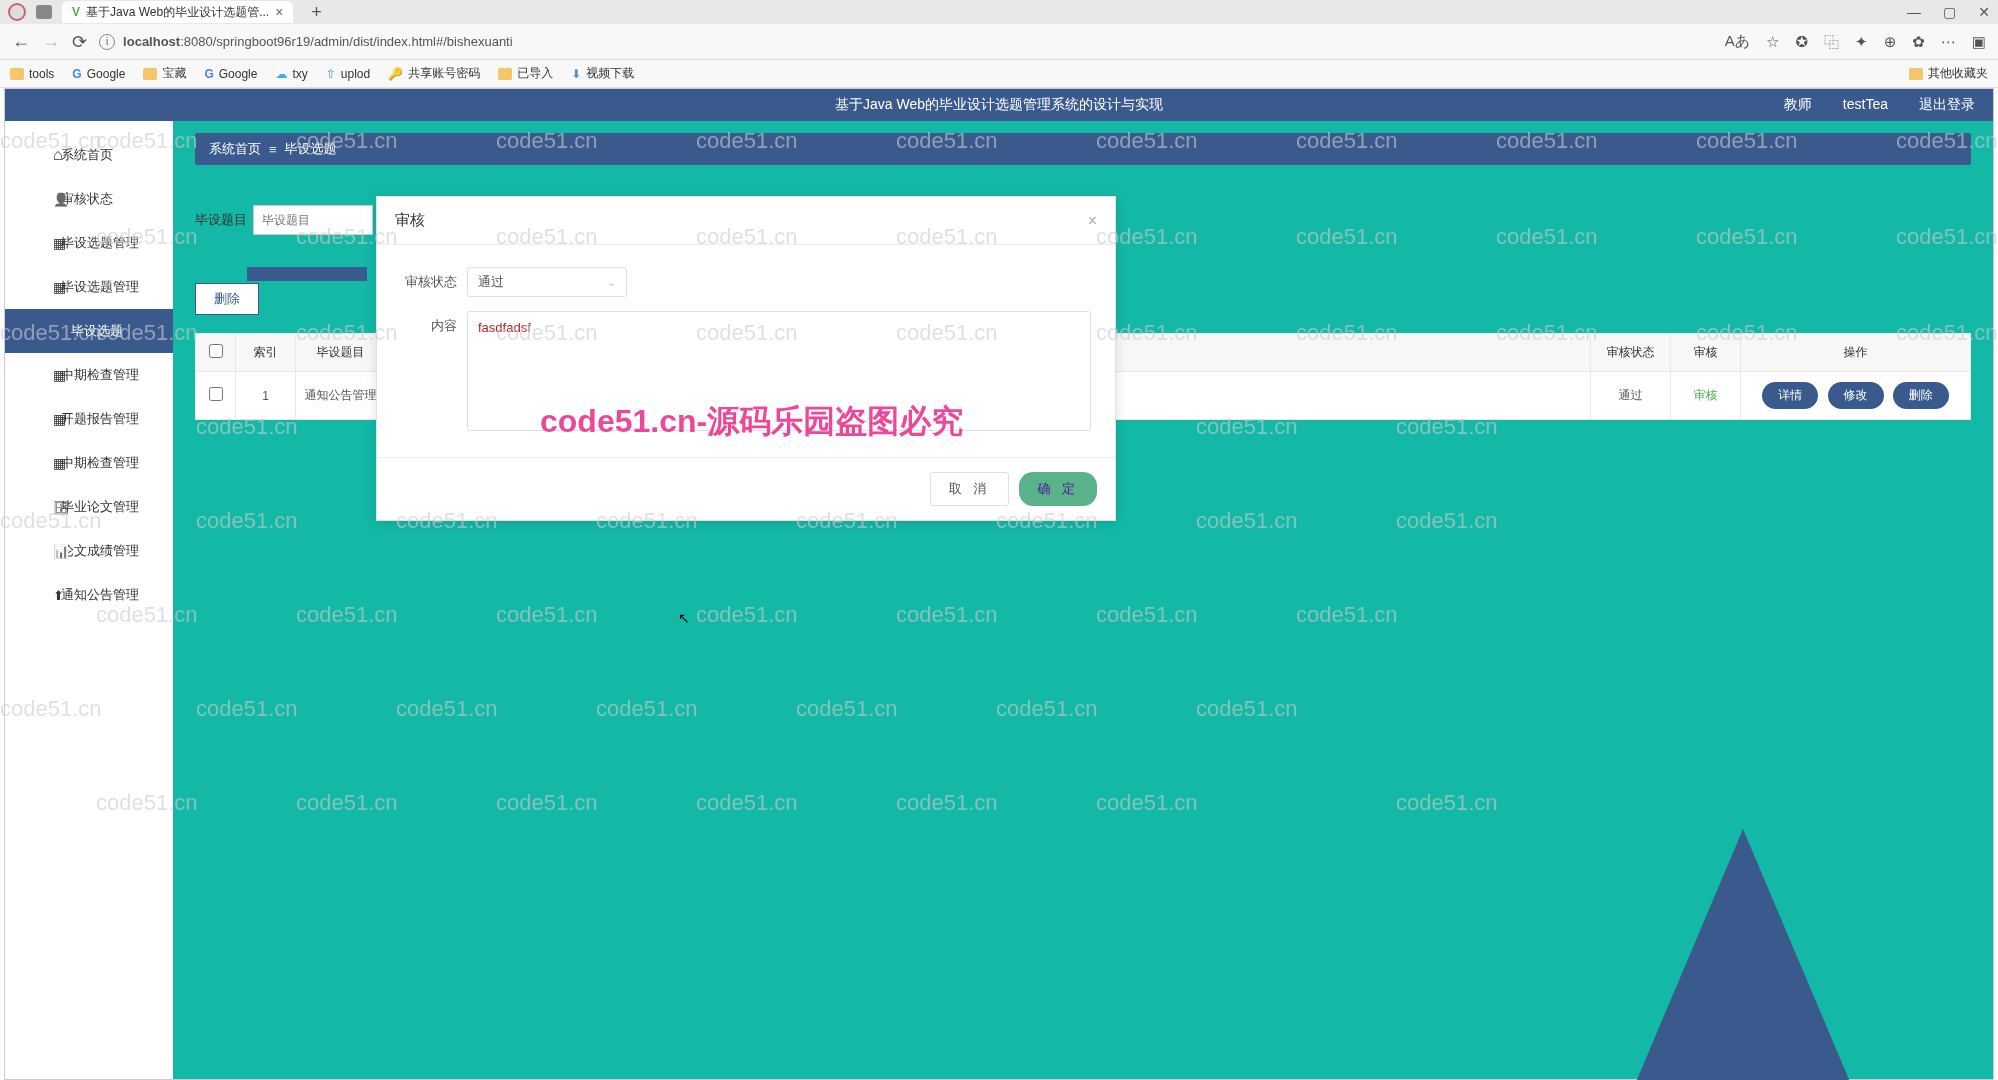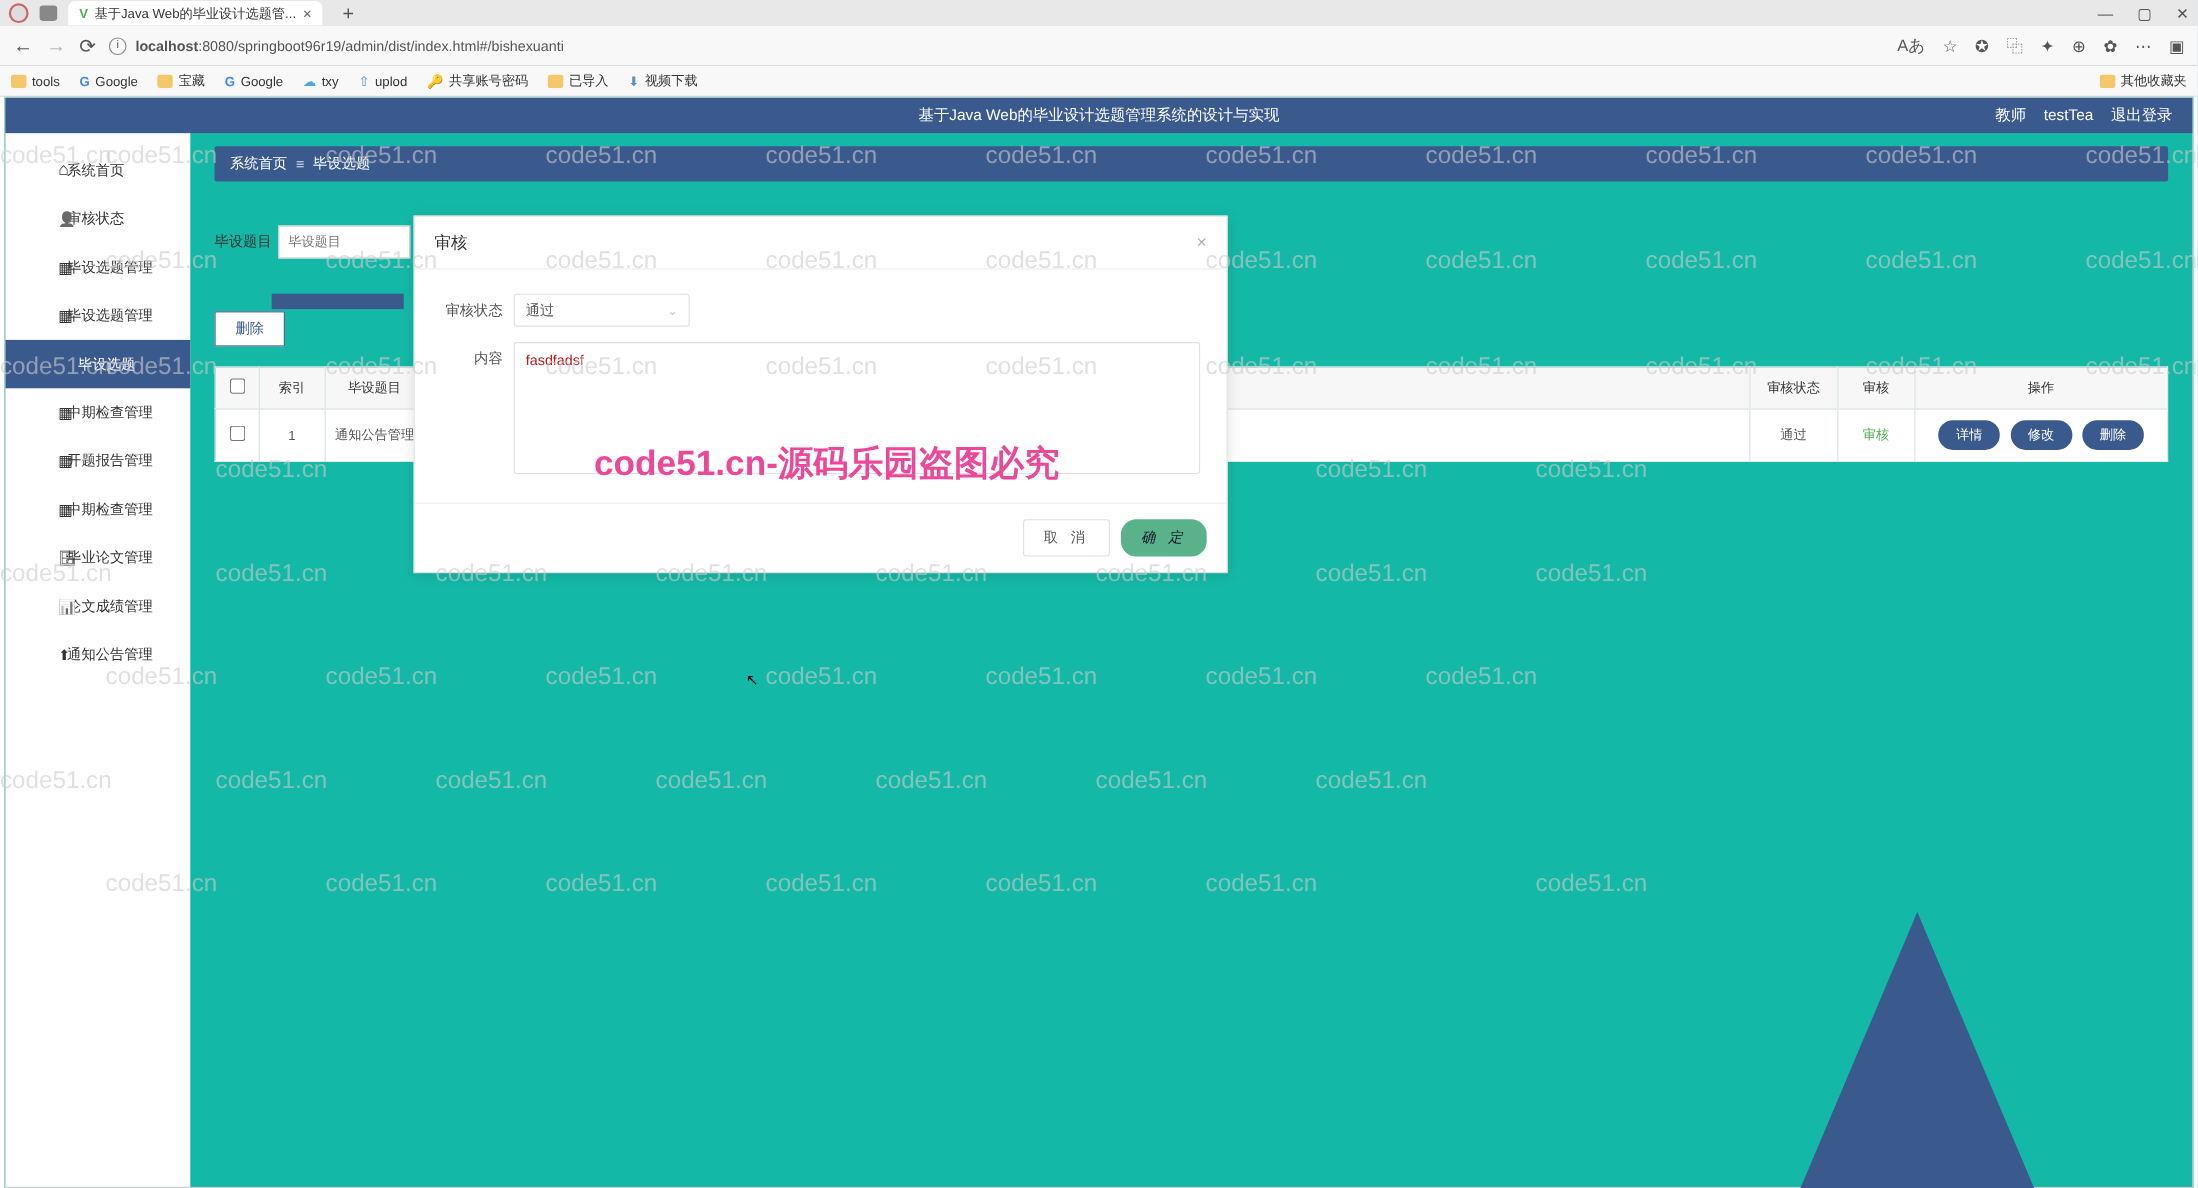--- a/index.html
+++ b/index.html
@@ -27,21 +27,21 @@
 .g-ico { color: #4285f4; font-weight: bold; font-family: Arial; }
 .cloud-ico { color: #4aa7e6; }
 .up-ico { color: #5a8fc2; }
 .key-ico { color: #c2873b; }
 .dl-ico { color: #5a8fc2; }
 .other-bm { margin-left: auto; display: flex; align-items: center; gap: 5px; }
 
 
 .app { position: absolute; top: 88px; left: 4px; right: 4px; bottom: 0; border: 1px solid #ccc; background: #14b8a6; }
 .app-header { height: 32px; background: #3a5a8e; color: #fff; display: flex; align-items: center; justify-content: center; font-size: 14px; position: relative; }
-.app-header .user { position: absolute; right: 18px; display: flex; gap: 16px; }
+.app-header .user { position: absolute; right: 18px; display: flex; gap: 31px; }
 .app-body { display: flex; height: calc(100% - 32px); }
 
 .sidebar { width: 168px; background: #fff; padding-top: 12px; }
 .side-item { height: 44px; display: flex; align-items: center; gap: 10px; padding-left: 56px; font-size: 13px; color: #333; position: relative; }
 .side-item.active { background: #3a5a8e; color: #fff; padding-left: 66px; }
 .side-item.submenu { padding-left: 66px; }
 .ico-home::before { content: "⌂"; font-size: 16px; position: absolute; left: 48px; }
 .ico-user::before { content: "👤"; font-size: 13px; position: absolute; left: 48px; filter: grayscale(1); }
 .ico-grid::before { content: "▦"; font-size: 14px; position: absolute; left: 48px; color: #333; }
 .ico-case::before { content: "🗄"; font-size: 13px; position: absolute; left: 48px; filter: grayscale(1); }
@@ -70,21 +70,21 @@
 .modal-head { padding: 14px 18px; font-size: 15px; color: #333; border-bottom: 1px solid #eee; display: flex; justify-content: space-between; align-items: center; }
 .modal-head .x { color: #aaa; font-size: 16px; cursor: pointer; }
 .modal-body { padding: 22px 24px 12px; }
 .form-row { display: flex; margin-bottom: 14px; }
 .form-label { width: 56px; text-align: right; font-size: 13px; color: #555; padding-top: 6px; margin-right: 10px; }
 .select { width: 160px; height: 30px; border: 1px solid #dcdfe6; border-radius: 3px; padding: 0 10px; font-size: 13px; color: #555; display: flex; align-items: center; justify-content: space-between; }
 .select .arrow { color: #c0c4cc; font-size: 11px; }
 .textarea { flex: 1; min-height: 120px; border: 1px solid #dcdfe6; border-radius: 3px; padding: 8px 10px; font-size: 13px; color: #b91c1c; font-family: inherit; resize: none; }
 .modal-foot { border-top: 1px solid #eee; padding: 14px 18px; display: flex; justify-content: flex-end; gap: 10px; }
 .btn-plain { border: 1px solid #dcdfe6; background: #fff; color: #555; padding: 7px 18px; border-radius: 3px; font-size: 13px; cursor: pointer; letter-spacing: 4px; }
-.btn-primary { border: none; background: #5ab28a; color: #0f172a; padding: 7px 18px; border-radius: 14px; font-size: 13px; cursor: pointer; letter-spacing: 4px; font-style: italic; }
+.btn-primary { border: none; background: #5ab28a; color: #4c1d95; padding: 7px 18px; border-radius: 14px; font-size: 13px; cursor: pointer; letter-spacing: 4px; }
 
 
 .wm { position: absolute; color: #ccc; font-size: 22px; font-family: Arial; pointer-events: none; opacity: 0.6; z-index: 0; }
 .wm-red { position: absolute; color: #ec4899; font-size: 32px; font-weight: bold; z-index: 50; pointer-events: none; }
 .triangle { position: absolute; bottom: -10px; right: 140px; width: 0; height: 0; border-left: 110px solid transparent; border-right: 110px solid transparent; border-bottom: 260px solid #3a5a8e; z-index: 1; }
 
 .cursor { position: absolute; top: 610px; left: 678px; font-size: 14px; z-index: 60; }
 
 .wm-grid { position: absolute; inset: 88px 0 0 0; pointer-events: none; z-index: 2; }
 </style>

